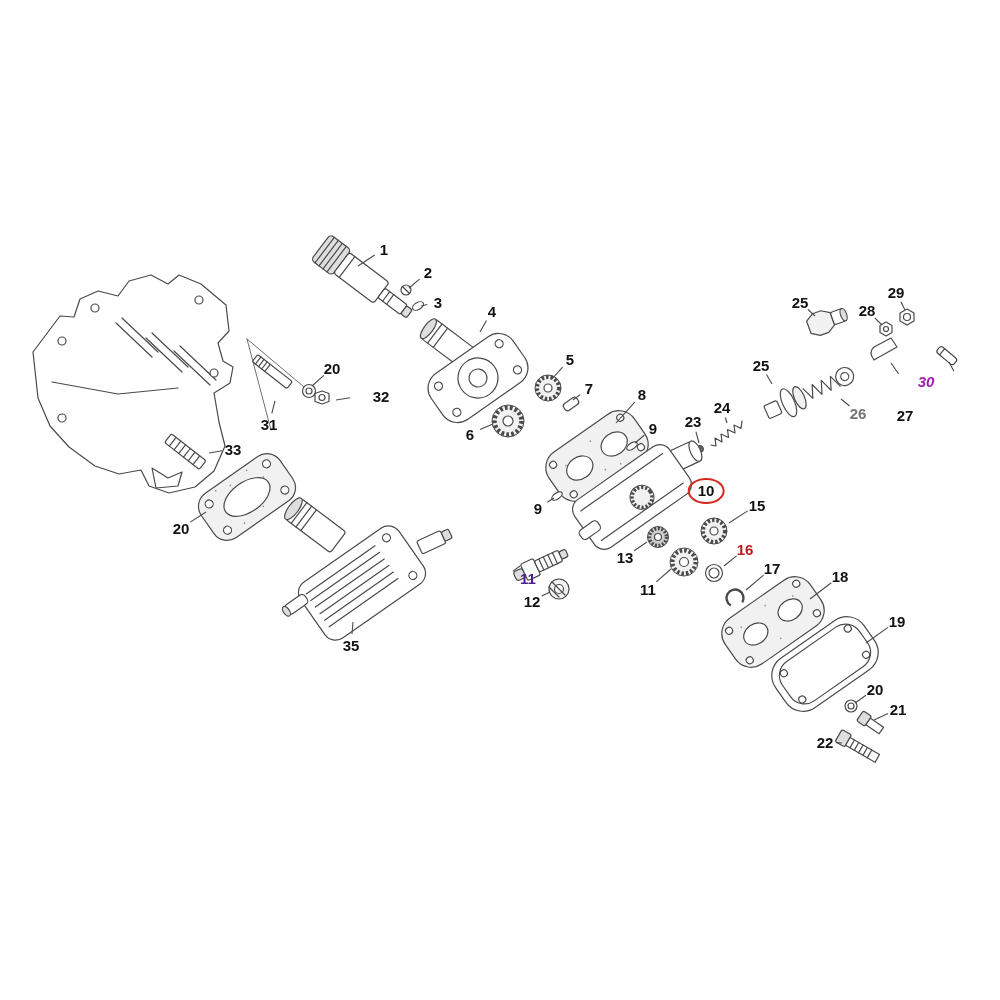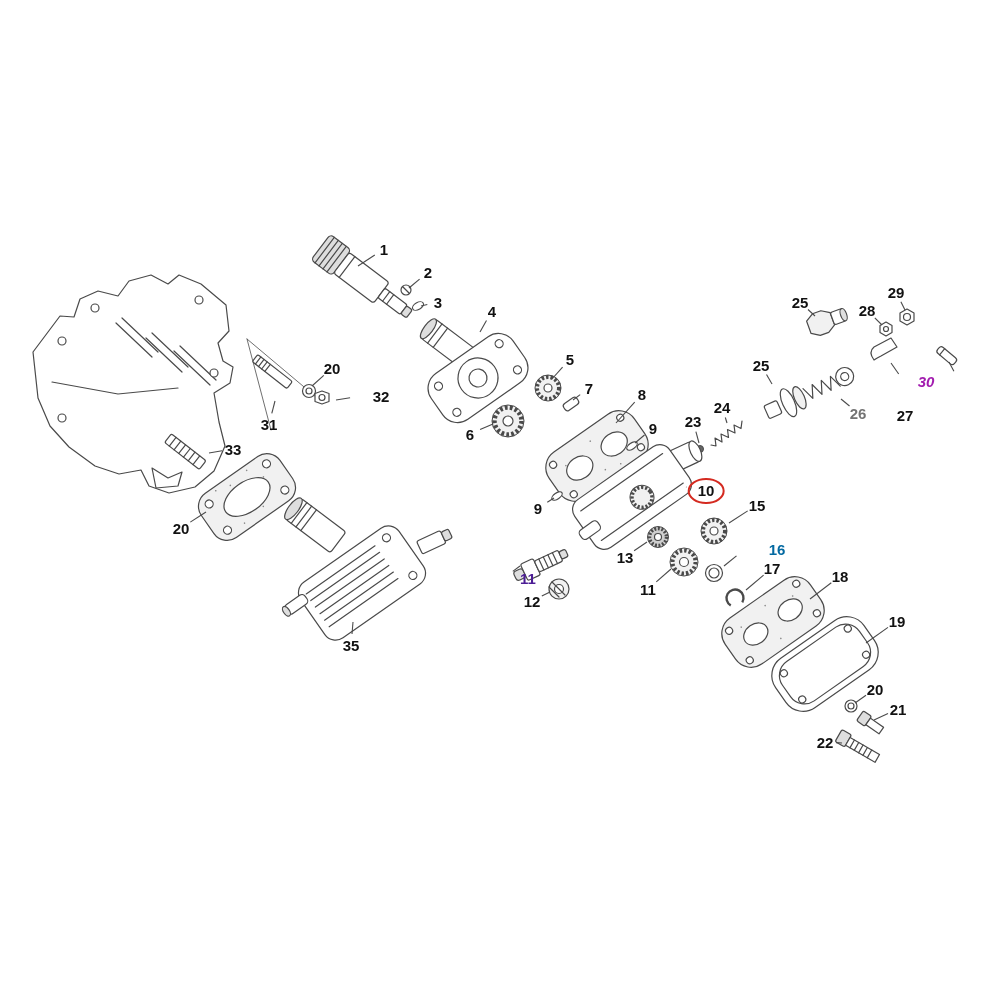--- a/index.html
+++ b/index.html
@@ -353,21 +353,21 @@
       <div class="callout" style="left: 589px; top: 388px; color: rgb(17, 17, 17);">7</div>
       <div class="callout" style="left: 642px; top: 394px; color: rgb(17, 17, 17);">8</div>
       <div class="callout" style="left: 653px; top: 428px; color: rgb(17, 17, 17);">9</div>
       <div class="callout" style="left: 538px; top: 508px; color: rgb(17, 17, 17);">9</div>
       <div class="callout hl" style="left: 706px; top: 491px; color: rgb(17, 17, 17); border-color: rgb(212, 42, 32);">10</div>
       <div class="callout" style="left: 528px; top: 578px; color: #4c1d95;">11</div>
       <div class="callout" style="left: 532px; top: 601px; color: rgb(17, 17, 17);">12</div>
       <div class="callout" style="left: 625px; top: 557px; color: rgb(17, 17, 17);">13</div>
       <div class="callout" style="left: 648px; top: 589px; color: rgb(17, 17, 17);">11</div>
       <div class="callout" style="left: 757px; top: 505px; color: rgb(17, 17, 17);">15</div>
-      <div class="callout" style="left: 745px; top: 549px; color: #0369a1; margin-left: 32px;">16</div>
+      <div class="callout" style="left: 745px; top: 549px; color: #b91c1c;">16</div>
       <div class="callout" style="left: 772px; top: 568px; color: rgb(17, 17, 17);">17</div>
       <div class="callout" style="left: 840px; top: 576px; color: rgb(17, 17, 17);">18</div>
       <div class="callout" style="left: 897px; top: 621px; color: rgb(17, 17, 17);">19</div>
       <div class="callout" style="left: 875px; top: 689px; color: rgb(17, 17, 17);">20</div>
       <div class="callout" style="left: 898px; top: 709px; color: rgb(17, 17, 17);">21</div>
       <div class="callout" style="left: 825px; top: 742px; color: rgb(17, 17, 17);">22</div>
       <div class="callout" style="left: 693px; top: 421px; color: rgb(17, 17, 17);">23</div>
       <div class="callout" style="left: 722px; top: 407px; color: rgb(17, 17, 17);">24</div>
       <div class="callout" style="left: 800px; top: 302px; color: rgb(17, 17, 17);">25</div>
       <div class="callout" style="left: 761px; top: 365px; color: rgb(17, 17, 17);">25</div>

